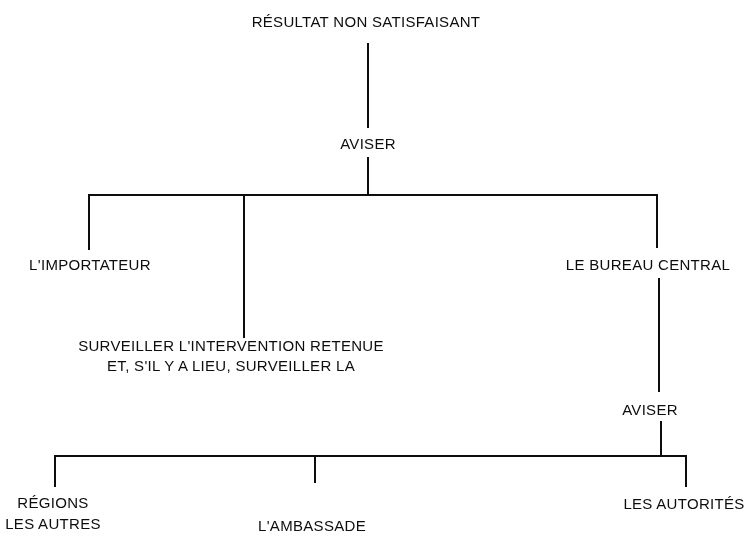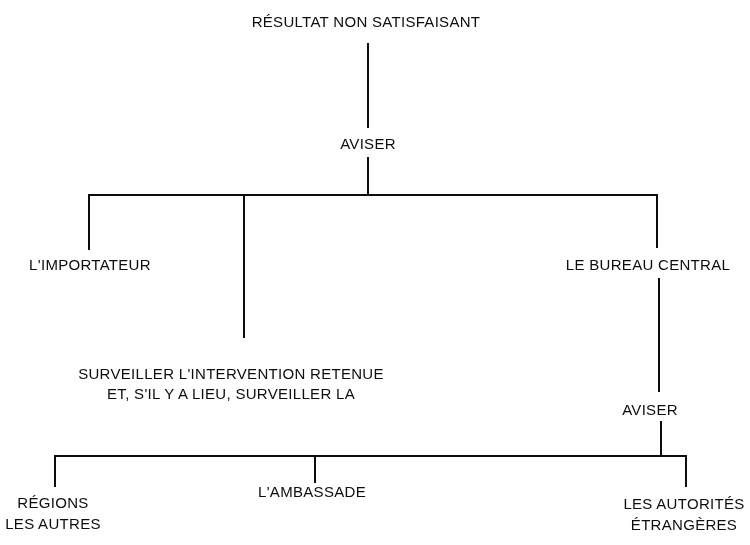--- a/index.html
+++ b/index.html
@@ -67,21 +67,21 @@
   <div class="vline" style="left:88px; top:194px; height:56px;"></div>
 
   <div class="vline" style="left:243px; top:194px; height:144px;"></div>
 
   <div class="vline" style="left:656px; top:194px; height:54px;"></div>
 
   <div class="label" style="left:648px; top:257px;">LE BUREAU CENTRAL</div>
 
   <div class="label" style="left:90px; top:257px;">L'IMPORTATEUR</div>
 
-  <div class="label-block" style="left:231px; top:364px;">
+  <div class="label-block" style="left:231px; top:336px;">
     <span>SURVEILLER L'INTERVENTION RETENUE</span>
     <span>ET, S'IL Y A LIEU, SURVEILLER LA</span>
   </div>
 
   <div class="vline" style="left:658px; top:278px; height:114px;"></div>
 
   <div class="label" style="left:650px; top:402px;">AVISER</div>
 
   <div class="vline" style="left:660px; top:421px; height:35px;"></div>
 
@@ -91,20 +91,19 @@
 
   <div class="vline" style="left:314px; top:455px; height:28px;"></div>
 
   <div class="vline" style="left:685px; top:455px; height:32px;"></div>
 
   <div class="label-block" style="left:53px; top:492px; line-height:21px;">
     <span>RÉGIONS</span>
     <span>LES AUTRES</span>
   </div>
 
-  <div class="label" style="left:312px; top:484px;">L'AMBASSADE</div>
+  <div class="label" style="left:312px; top:518px;">L'AMBASSADE</div>
 
   <div class="label-block" style="left:684px; top:493px; line-height:21px;">
     <span>LES AUTORITÉS</span>
-    <span>ÉTRANGÈRES</span>
   </div>
 
 </div>
 
 </body></html>

